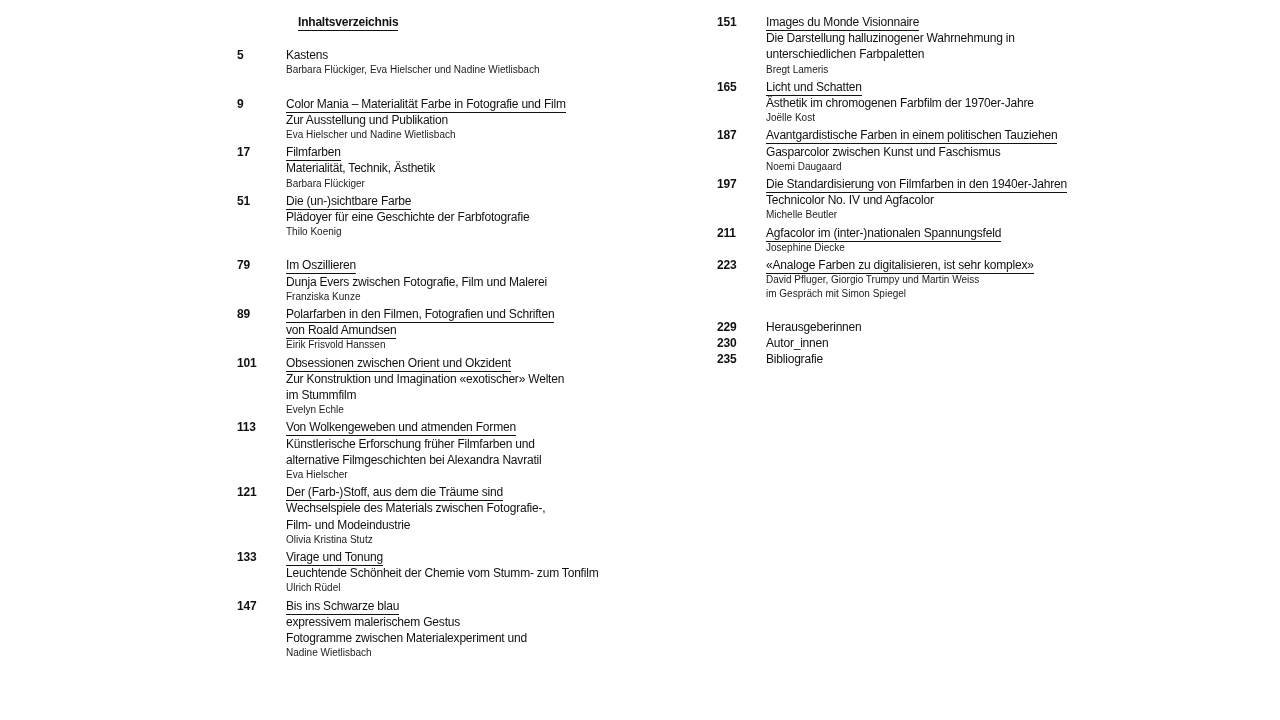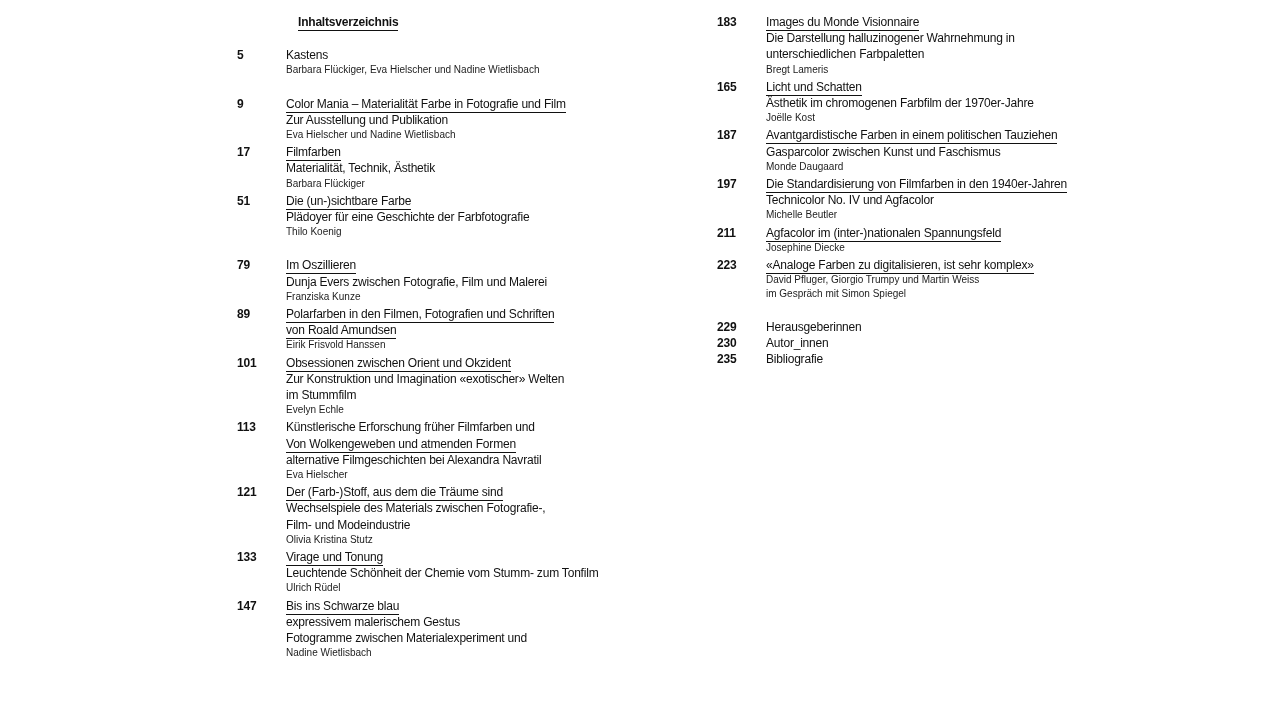--- a/index.html
+++ b/index.html
@@ -109,22 +109,22 @@
             <div class="t-line">Zur Konstruktion und Imagination «exotischer» Welten</div>
             <div class="t-line">im Stummfilm</div>
             <div class="authors">
               <div class="a-line">Evelyn Echle</div>
             </div>
           </div>
         </div>
         <div class="entry">
           <div class="num">113</div>
           <div class="body">
+            <div class="t-line"><span class="u-span">Von Wolkengeweben und atmenden Formen</span></div>
             <div class="t-line">Künstlerische Erforschung früher Filmfarben und</div>
-            <div class="t-line"><span class="u-span">Von Wolkengeweben und atmenden Formen</span></div>
             <div class="t-line">alternative Filmgeschichten bei Alexandra Navratil</div>
             <div class="authors">
               <div class="a-line">Eva Hielscher</div>
             </div>
           </div>
         </div>
         <div class="entry">
           <div class="num">121</div>
           <div class="body">
             <div class="t-line"><span class="u-span">Der (Farb-)Stoff, aus dem die Träume sind</span></div>
@@ -154,21 +154,21 @@
             <div class="authors">
               <div class="a-line">Nadine Wietlisbach</div>
             </div>
           </div>
         </div>
       </div>
   </div>
   <div class="col col-right">
     <div class="entries">
         <div class="entry">
-          <div class="num">183</div>
+          <div class="num">151</div>
           <div class="body">
             <div class="t-line"><span class="u-span">Images du Monde Visionnaire</span></div>
             <div class="t-line">Die Darstellung halluzinogener Wahrnehmung in</div>
             <div class="t-line">unterschiedlichen Farbpaletten</div>
             <div class="authors">
               <div class="a-line">Bregt Lameris</div>
             </div>
           </div>
         </div>
         <div class="entry">
@@ -180,21 +180,21 @@
               <div class="a-line">Joëlle Kost</div>
             </div>
           </div>
         </div>
         <div class="entry">
           <div class="num">187</div>
           <div class="body">
             <div class="t-line"><span class="u-span">Avantgardistische Farben in einem politischen Tauziehen</span></div>
             <div class="t-line">Gasparcolor zwischen Kunst und Faschismus</div>
             <div class="authors">
-              <div class="a-line">Monde Daugaard</div>
+              <div class="a-line">Noemi Daugaard</div>
             </div>
           </div>
         </div>
         <div class="entry">
           <div class="num">197</div>
           <div class="body">
             <div class="t-line"><span class="u-span">Die Standardisierung von Filmfarben in den 1940er-Jahren</span></div>
             <div class="t-line">Technicolor No. IV und Agfacolor</div>
             <div class="authors">
               <div class="a-line">Michelle Beutler</div>

